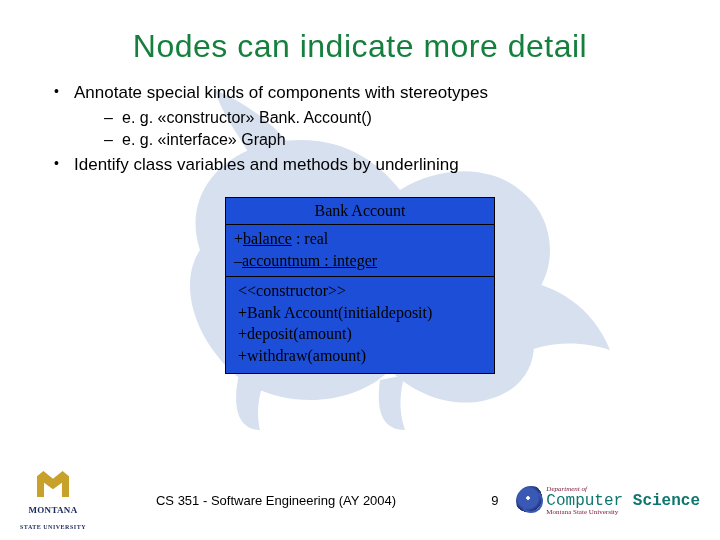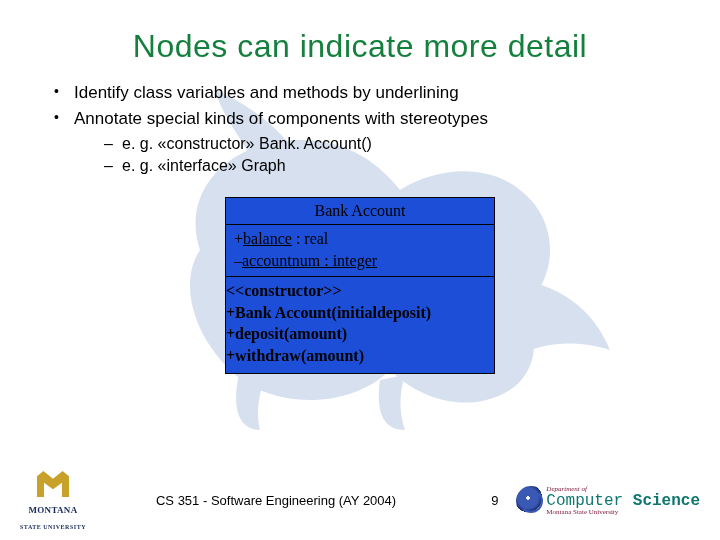--- a/index.html
+++ b/index.html
@@ -44,21 +44,21 @@
   .uml {
     margin: 22px auto 0 auto;
     width: 270px;
     font-family: "Times New Roman", serif;
     font-size: 16px;
     border: 1.5px solid #000;
     background: #1d4ed8;
   }
   .uml .name { text-align: center; padding: 4px 8px; border-bottom: 1.5px solid #000; }
   .uml .attrs { padding: 3px 8px 5px 8px; border-bottom: 1.5px solid #000; line-height: 1.35; }
-  .uml .ops { padding: 3px 8px 6px 0; line-height: 1.35; font-weight: bold; }
+  .uml .ops { padding: 3px 8px 6px 12px; line-height: 1.35; }
   .uml .u { text-decoration: underline; }
   .footer {
     position: absolute;
     bottom: 10px;
     left: 0;
     width: 100%;
     display: flex;
     align-items: center;
     padding: 0 20px;
     z-index: 2;
@@ -93,28 +93,28 @@
     <path d="M130 85 C115 60 100 40 95 20 C120 30 150 50 170 75 C155 82 140 85 130 85 Z"></path>
     <path d="M350 210 C420 200 470 230 490 280 C460 270 420 270 390 290 C370 260 355 235 350 210 Z"></path>
     <path d="M120 300 C110 340 120 360 140 360 C135 340 140 315 150 300 Z"></path>
     <path d="M260 310 C255 345 265 360 285 360 C278 340 280 320 285 305 Z"></path>
   </g>
 </svg>
 
 <div class="content">
   <h1 class="title">Nodes can indicate more detail</h1>
   <ul class="top">
-    <li><span>Identify class variables and methods by underlining</span></li>
     <li>
       <span>Annotate special kinds of components with stereotypes</span>
       <ul class="sub">
         <li>e. g. «constructor» Bank. Account()</li>
         <li>e. g. «interface» Graph</li>
       </ul>
     </li>
+    <li><span>Identify class variables and methods by underlining</span></li>
   </ul>
 
   <div class="uml">
     <div class="name">Bank Account</div>
     <div class="attrs">
       <div><span>+</span><span class="u">balance</span><span> : real</span></div>
       <div><span>–</span><span class="u">accountnum : integer</span></div>
     </div>
     <div class="ops">
       <div>&lt;&lt;constructor&gt;&gt;</div>

